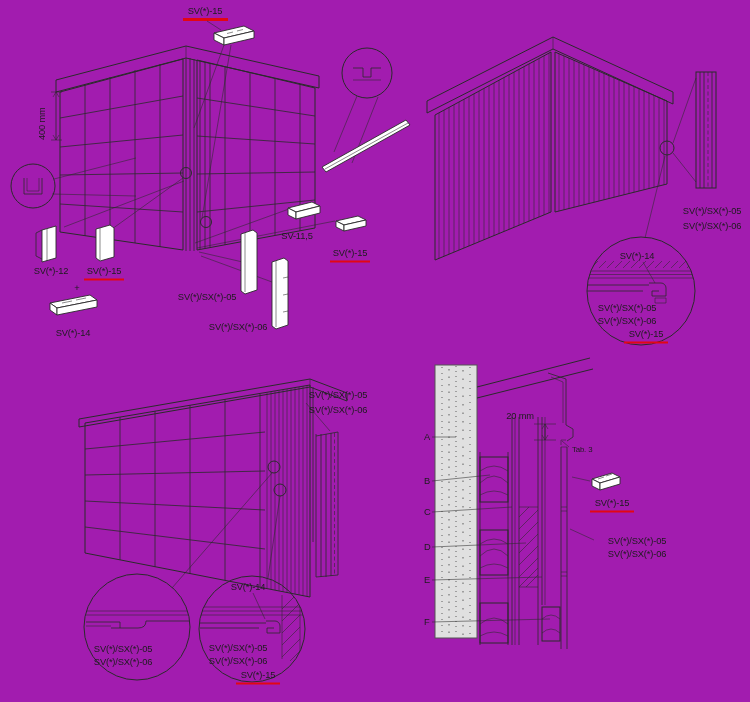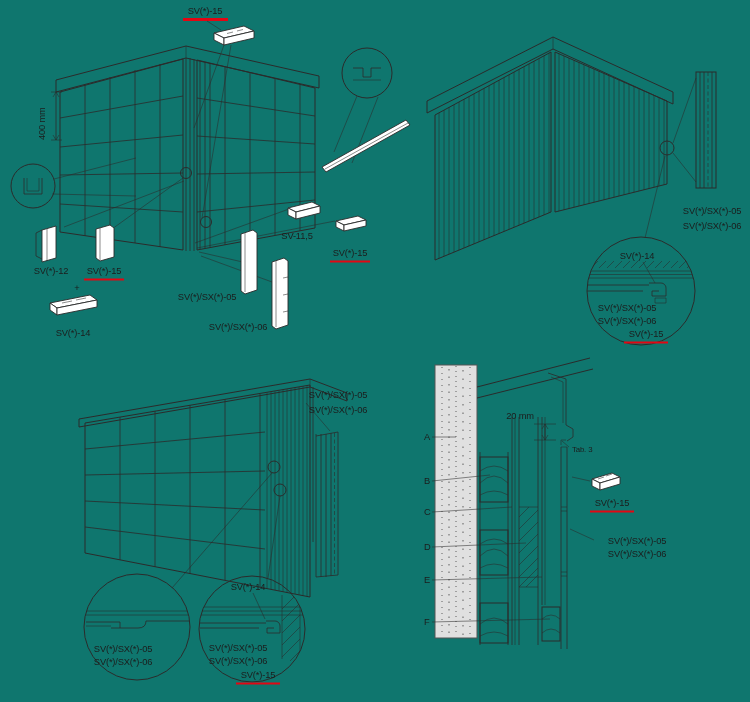--- a/index.html
+++ b/index.html
@@ -1,18 +1,18 @@
 <!DOCTYPE html>
 <html><head>
 <meta charset="utf-8">
 <style>
   * { margin:0; padding:0; box-sizing:border-box; }
   html,body { background:#fff; }
   body { font-family:"Liberation Sans", sans-serif; }
-  .stage { position:relative; width:750px; height:702px; background:#0f766e; overflow:hidden; }
+  .stage { position:relative; width:750px; height:702px; background:#a21caf; overflow:hidden; }
   .panel { position:absolute; }
   #p1 { left:0;   top:0;   }
   #p2 { left:405px; top:0; }
   #p3 { left:60px;  top:357px; }
   #p4 { left:420px; top:357px; }
   svg text { font-family:"Liberation Sans", sans-serif; font-size:9.3px; fill:#1c1c1c; letter-spacing:-0.15px; }
   svg text.small { font-size:7.8px; }
   .mid  { text-anchor:middle; }
   .s    { fill:none; stroke:#2b2b2b; stroke-width:1; }
   .m    { fill:none; stroke:#2b2b2b; stroke-width:0.8; }

